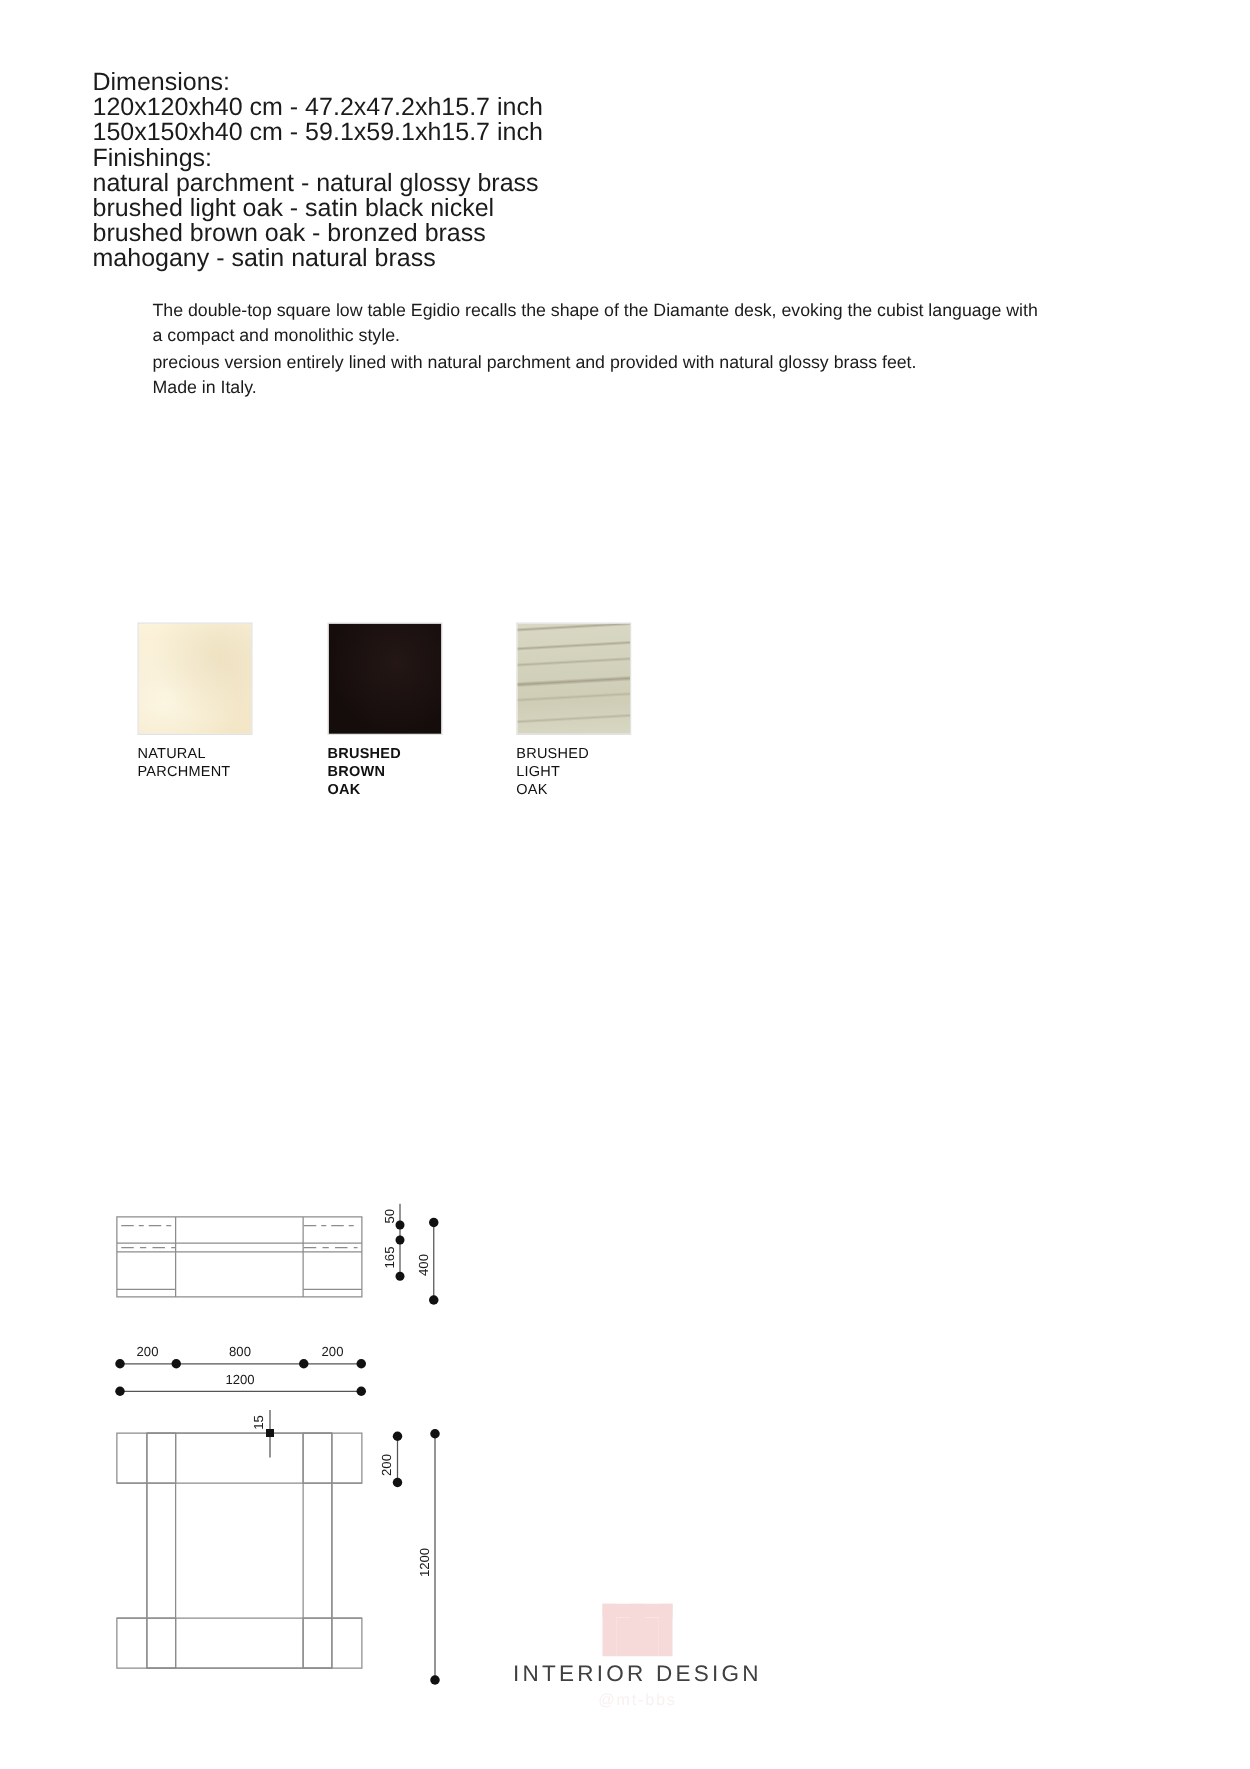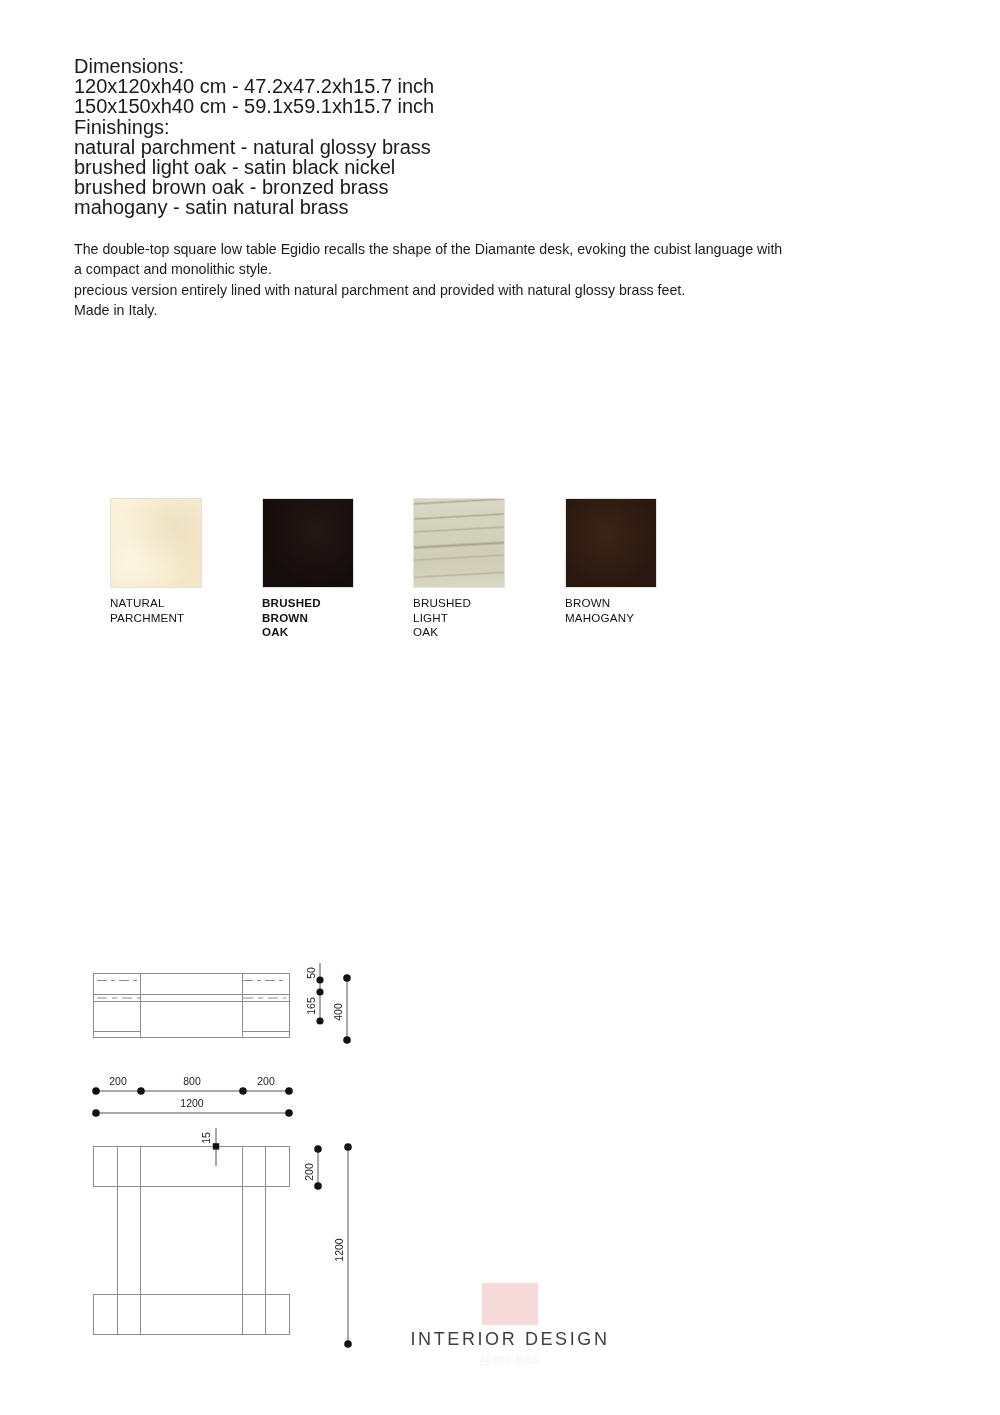--- a/index.html
+++ b/index.html
@@ -30,21 +30,21 @@
   }
   .desc-block {
     position: absolute;
     left: 74px;
     top: 239px;
     width: 858px;
     font-size: 14.2px;
     line-height: 20.4px;
     color: #1b1b1b;
   }
-  .desc-line { display: block; }
+  .desc-line { display: block; margin-left: 48px; }
 
   
   .swatch-row {
     position: absolute;
     left: 66px;
     top: 498px;
     width: 620px;
     height: 135px;
   }
   .swatch {
@@ -189,25 +189,20 @@
     <div class="swatch-label">BRUSHED BROWN
 OAK</div>
   </div>
 
   <div class="swatch sw2">
     <div class="swatch-chip chip-lightoak"></div>
     <div class="swatch-label">BRUSHED LIGHT
 OAK</div>
   </div>
 
-  <div class="swatch sw3">
-    <div class="swatch-chip chip-mahogany"></div>
-    <div class="swatch-label">BROWN
-MAHOGANY</div>
-  </div>
 
 </div>
 
 <svg class="drawing" viewBox="0 0 1000 1415" width="1000" height="1415">
 
   <g fill="none" stroke="#8c8c8c" stroke-width="1">
 
     <rect x="93.5" y="973.5" width="196" height="64"></rect>
 
     <line x1="93.5" y1="994.5" x2="289.5" y2="994.5"></line>

